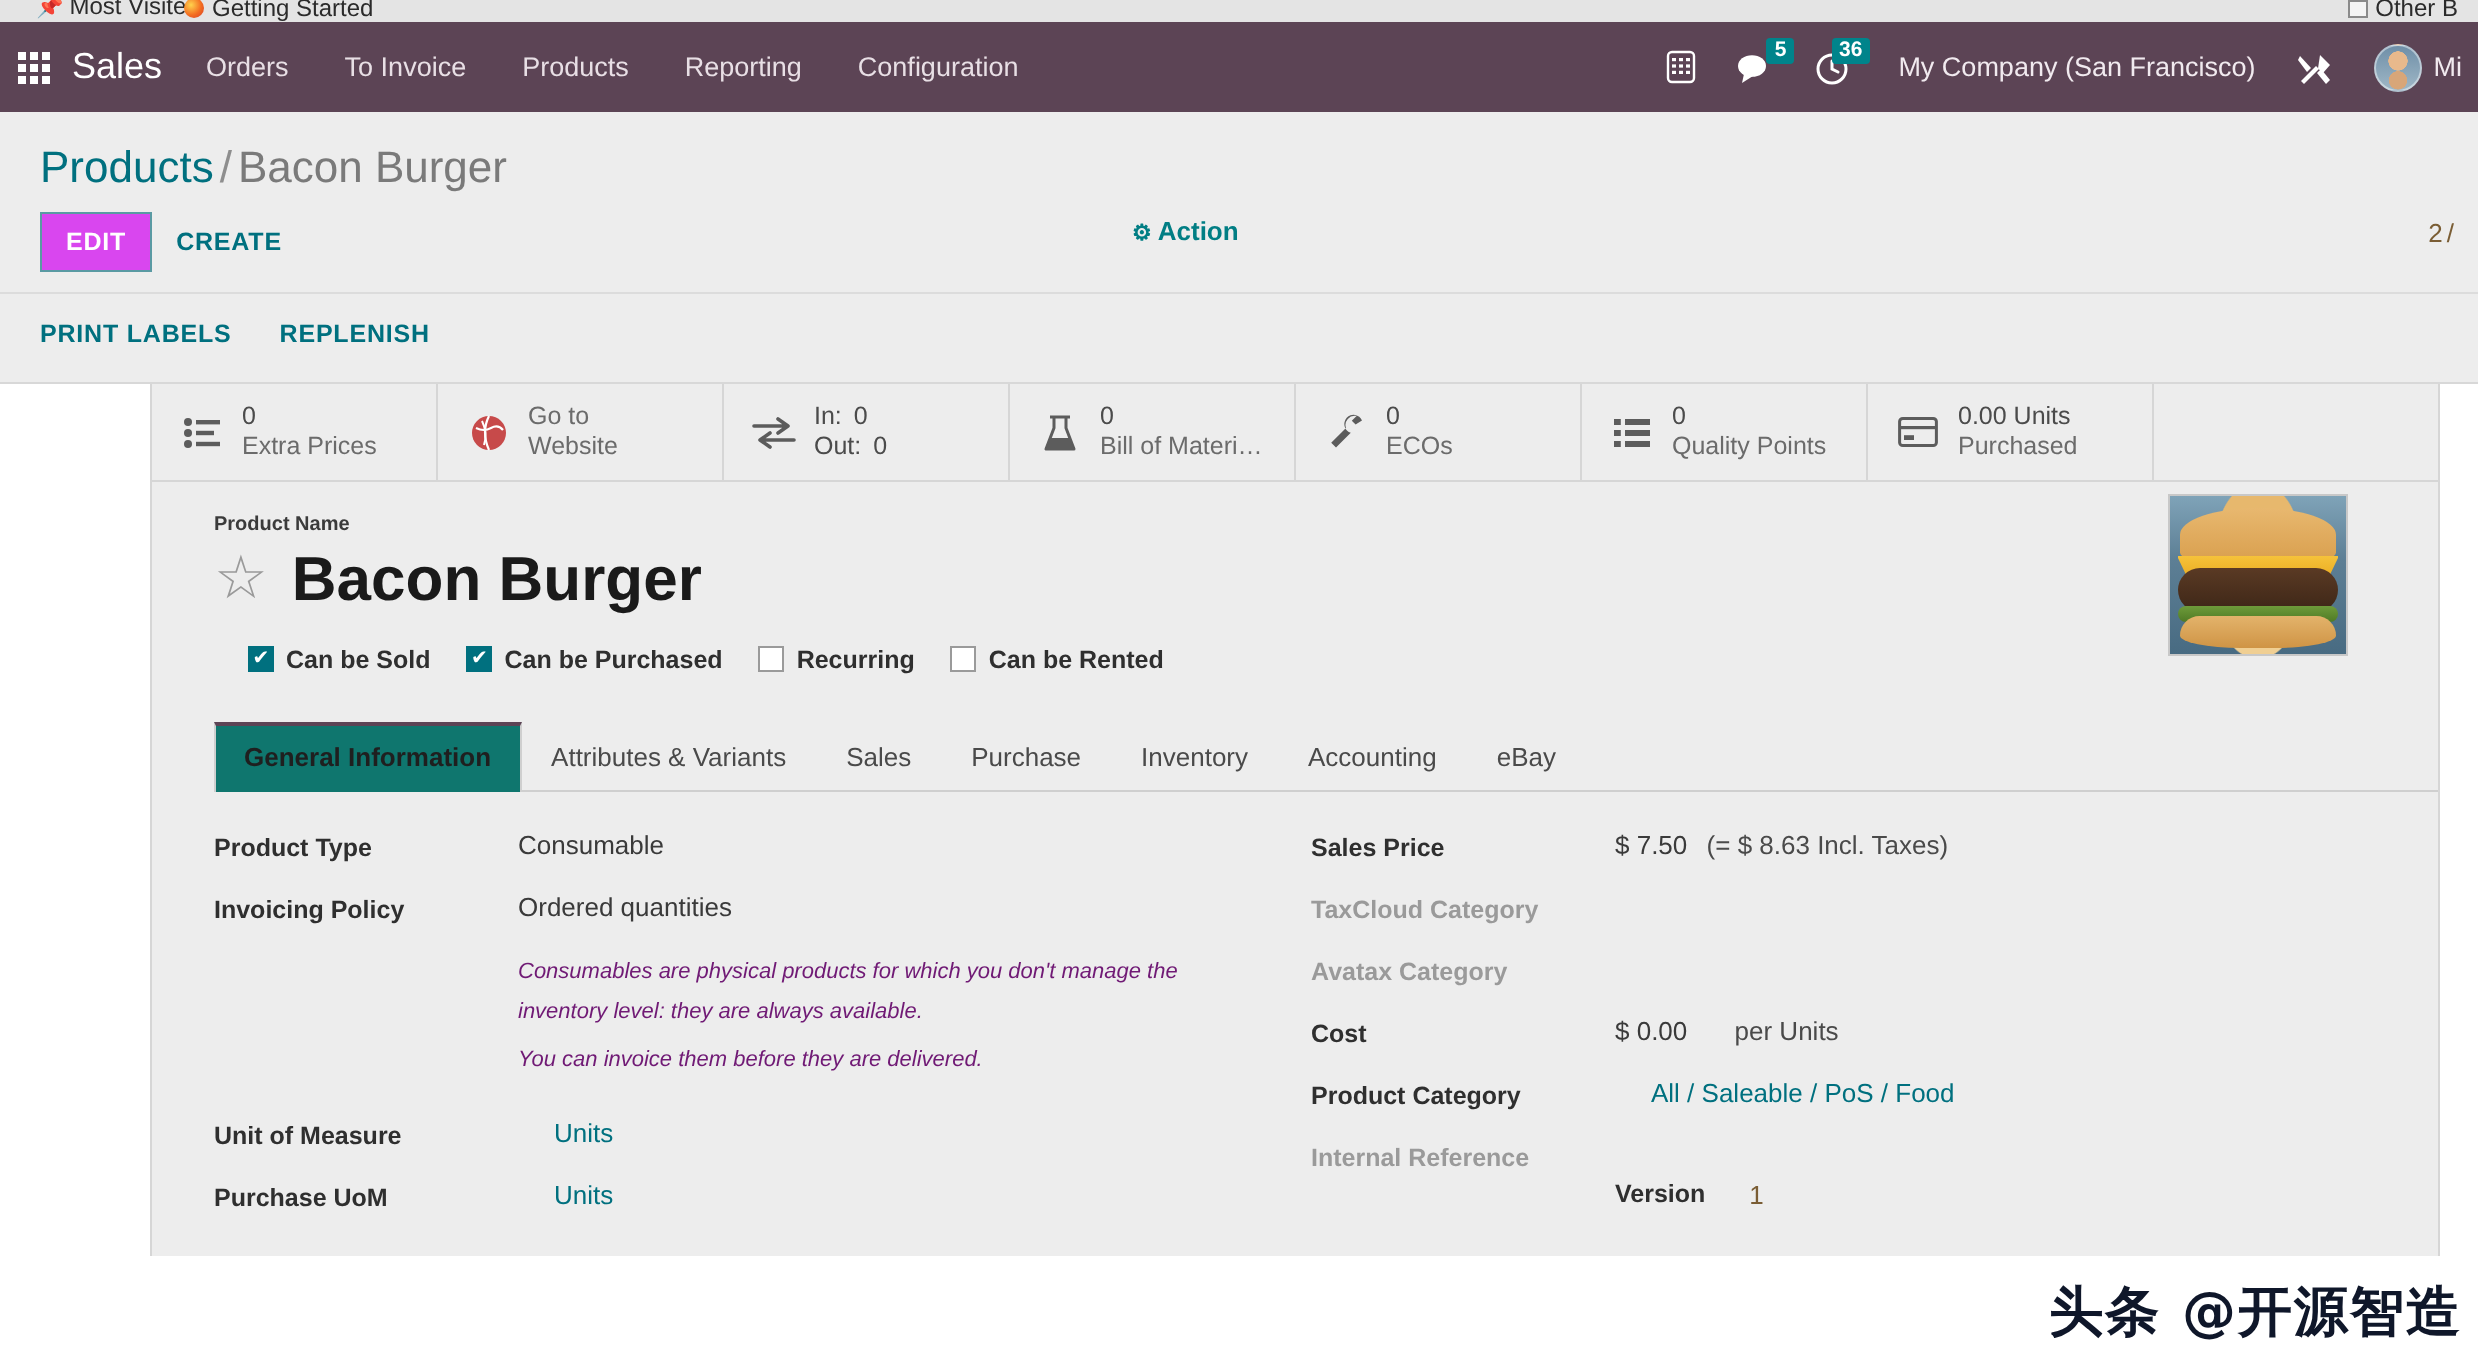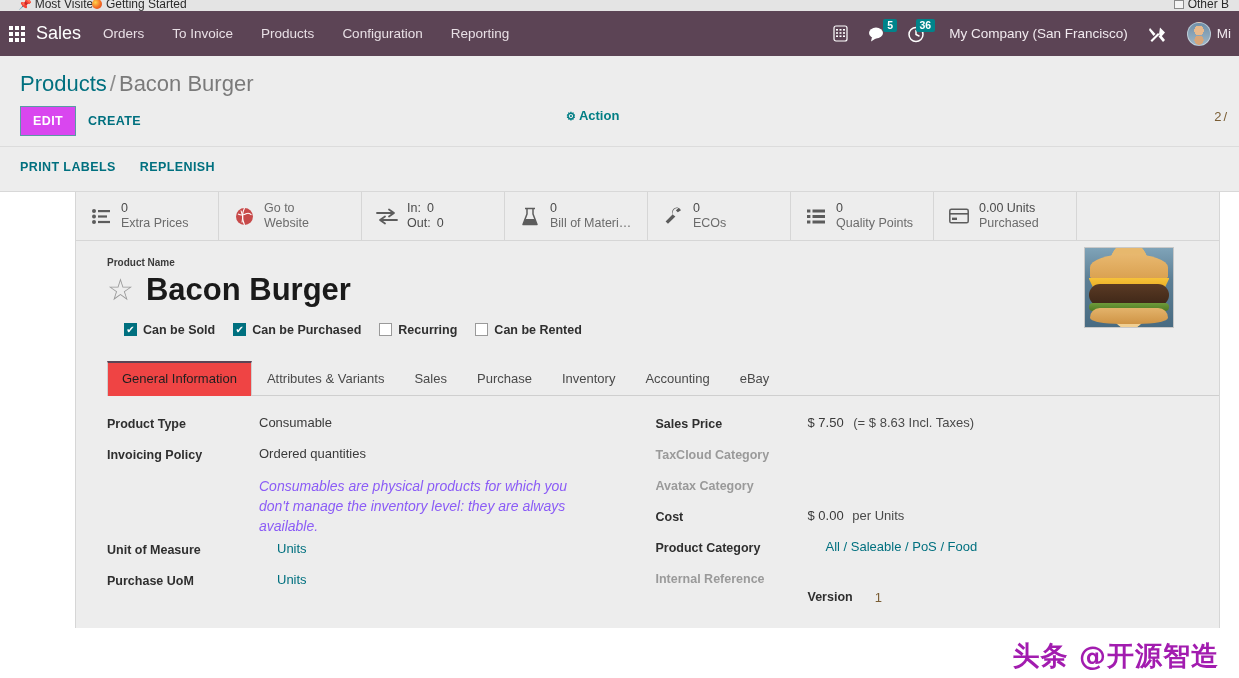--- a/index.html
+++ b/index.html
@@ -198,56 +198,56 @@
   .tabs {
     display: flex; align-items: flex-end; margin: 24px 0 0 31px;
     border-bottom: 1px solid #cfcfcf; padding-right: 31px;
   }
   .tab {
     font-size: 13px; color: #4a4a4a; padding: 9px 14px; cursor: pointer;
     border: 1px solid transparent; border-bottom: none; line-height: 16px;
     margin-bottom: -1px; white-space: nowrap;
   }
   .tab.active {
-    background: #ef4444; border-color: #cfcfcf; border-top: 2px solid #5c4455;
-    color: #1f1f1f; padding-top: 8px;
+    background: #0f766e; border-color: #cfcfcf; border-top: 2px solid #5c4455;
+    color: #1f1f1f; padding-top: 8px; font-weight: bold;
   }
 
   
   .form-cols { display: flex; padding: 18px 0 0 0; }
   .col { width: 50%; padding-left: 31px; }
   .col.right { padding-left: 8px; }
   .frow { display: flex; align-items: flex-start; margin-bottom: 12px; }
   .flabel {
     width: 152px; flex: none; font-size: 12.5px; font-weight: 700; color: #2f2f2f;
     line-height: 18px; padding-top: 1px;
   }
   .flabel.muted { color: #9a9a9a; }
   .fvalue { font-size: 13px; color: #3a3a3a; line-height: 18px; }
   .fvalue.link { color: #00707f; cursor: pointer; margin-left: 18px; }
   .fhelp {
-    font-size: 14px; font-style: italic; color: #8b5cf6; line-height: 20px;
+    font-size: 11px; font-style: italic; color: #701a75; line-height: 20px;
     max-width: 330px;
   }
   .frow.help { margin-bottom: 4px; }
   .tag {
     display: inline-block; font-size: 12px; color: #4a4a4a;
     border: 1px solid #9a9a9a; border-radius: 11px; padding: 1px 9px;
   }
   .sub { color: #4a4a4a; }
   .version-row {
     display: flex; align-items: center; margin-left: 152px; margin-top: 2px;
   }
   .version-lbl { font-size: 12.5px; font-weight: 700; color: #2f2f2f; }
   .version-val { font-size: 13px; color: #7a5d34; margin-left: 22px; }
 
   
   .watermark {
-    position: absolute; right: 20px; bottom: 4px;
-    font-size: 27px; font-weight: 700; color: #a21caf;
+    position: absolute; right: 8px; bottom: 4px;
+    font-size: 27px; font-weight: 700; color: #0f172a;
     text-shadow: 1px 1px 0 rgba(255,255,255,.95), -1px -1px 0 rgba(255,255,255,.95),
                  1px -1px 0 rgba(255,255,255,.95), -1px 1px 0 rgba(255,255,255,.95);
     white-space: nowrap; letter-spacing: 1px;
     font-family: "DejaVu Sans", sans-serif;
   }
   .page-root { position: relative; width: 1239px; height: 678px; overflow: hidden; }
   .white-strip { position:absolute; left:0; bottom:0; width: 1239px; height: 50px; background: #fff; }
 </style>
 </head>
 <body>
@@ -277,22 +277,22 @@
           <i></i>
           <i></i>
           <i></i>
           <i></i>
         </div>
     </div>
     <div class="brand">Sales</div>
     <div class="menu-item">Orders</div>
     <div class="menu-item">To Invoice</div>
     <div class="menu-item">Products</div>
+    <div class="menu-item">Reporting</div>
     <div class="menu-item">Configuration</div>
-    <div class="menu-item">Reporting</div>
     <div class="nav-spacer"></div>
     <div class="nav-right">
       <div class="nav-icon">
         <svg width="15" height="17" viewBox="0 0 15 17" aria-hidden="true">
           <rect x="1" y="1" width="13" height="15" rx="2" fill="none" stroke="#fff" stroke-width="1.2"></rect>
           <g fill="#fff">
               <rect x="3" y="4" width="2" height="1.6"></rect>
               <rect x="6.5" y="4" width="2" height="1.6"></rect>
               <rect x="10" y="4" width="2" height="1.6"></rect>
           <rect x="3" y="7.2" width="2" height="1.6"></rect>
@@ -521,20 +521,24 @@
             <div class="fvalue">Consumable</div>
           </div>
           <div class="frow">
             <div class="flabel">Invoicing Policy</div>
             <div class="fvalue">Ordered quantities</div>
           </div>
           <div class="frow help">
             <div class="flabel"></div>
             <div class="fhelp">Consumables are physical products for which you don't manage the inventory level: they are always available.</div>
           </div>
+          <div class="frow" style="margin-bottom:18px">
+            <div class="flabel"></div>
+            <div class="fhelp">You can invoice them before they are delivered.</div>
+          </div>
           <div class="frow">
             <div class="flabel">Unit of Measure</div>
             <div class="fvalue link">Units</div>
           </div>
           <div class="frow">
             <div class="flabel">Purchase UoM</div>
             <div class="fvalue link">Units</div>
           </div>
         </div>
 
@@ -551,21 +555,21 @@
             <div class="fvalue"></div>
           </div>
           <div class="frow">
             <div class="flabel muted">Avatax Category</div>
             <div class="fvalue"></div>
           </div>
           <div class="frow">
             <div class="flabel">Cost</div>
             <div class="fvalue">
               <span>$ 0.00</span>
-              <span class="sub" style="margin-left:5px">per Units</span>
+              <span class="sub" style="margin-left:20px">per Units</span>
             </div>
           </div>
           <div class="frow">
             <div class="flabel">Product Category</div>
             <div class="fvalue link">All / Saleable / PoS / Food</div>
           </div>
           <div class="frow" style="margin-bottom:2px">
             <div class="flabel muted">Internal Reference</div>
             <div class="fvalue"></div>
           </div>

